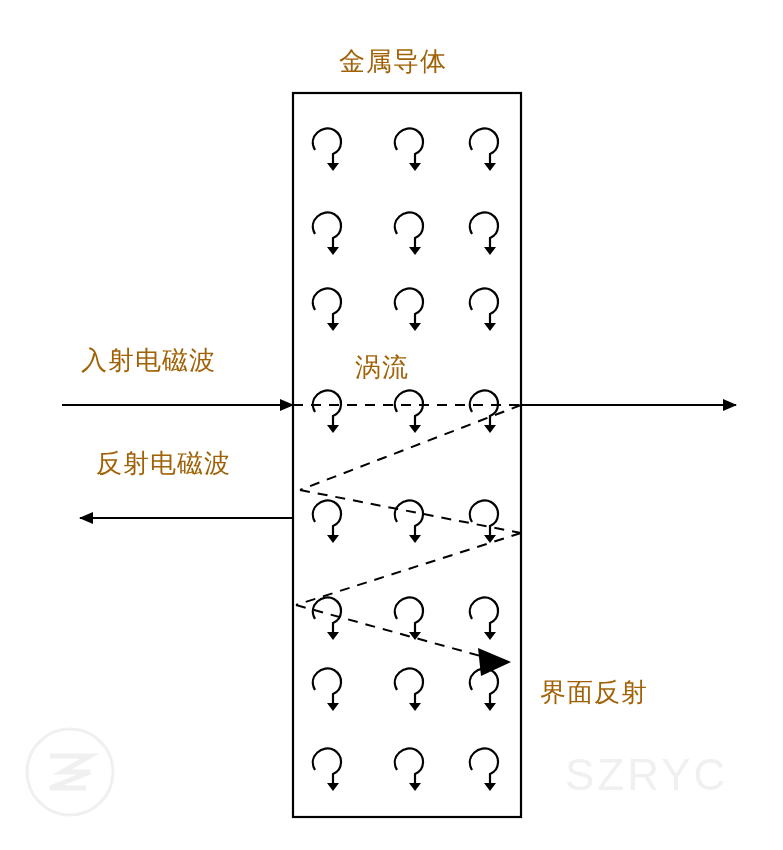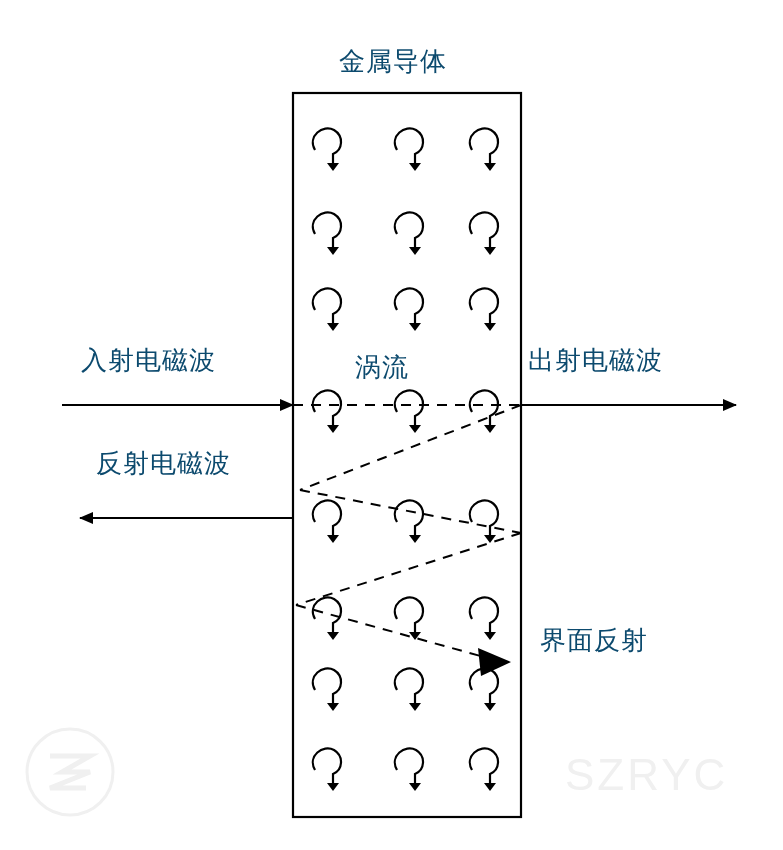--- a/index.html
+++ b/index.html
@@ -19,21 +19,21 @@
   }
   #diagram-svg {
     position: absolute;
     left: 0;
     top: 0;
     width: 783px;
     height: 850px;
   }
   .lbl {
     position: absolute;
-    color: #0c4a6e;
+    color: #a16207;
     font-size: 26px;
     font-family: "Liberation Serif", "DejaVu Serif", serif;
     white-space: nowrap;
     letter-spacing: 1px;
   }
   .wm {
     position: absolute;
     color: #f0f0f0;
     font-family: "Liberation Sans", sans-serif;
     font-size: 44px;
@@ -161,25 +161,24 @@
     </g>
     <path d="M 478 648 L 511 662 L 481 676 Z" fill="#000000"></path>
   </svg>
 
   <div class="lbl" style="left:339px; top:44px;">金属导体</div>
 
   <div class="lbl" style="left:81px; top:343px;">入射电磁波</div>
 
   <div class="lbl" style="left:96px; top:446px;text-align:center;">反射电磁波</div>
 
-  <div class="lbl" style="left:528px; top:343px;">出射电磁波</div>
 
   <div class="lbl" style="left:355px; top:350px;text-align:center;">涡流</div>
 
-  <div class="lbl" style="left:540px; top:623px;">界面反射</div>
+  <div class="lbl" style="left:540px; top:675px;">界面反射</div>
 
   <div class="wm" style="left:565px; top:750px;">SZRYC</div>
 
   <svg style="position:absolute; left:24px; top:726px; width:92px; height:92px;" viewBox="0 0 92 92">
     <circle cx="46" cy="46" r="43" fill="none" stroke="#f0f0f0" stroke-width="3"></circle>
     <path d="M26 30 L66 30 L38 46 L66 46 L26 62 L62 62" fill="none" stroke="#f0f0f0" stroke-width="5" stroke-linejoin="miter"></path>
   </svg>
 
 </div>
 

